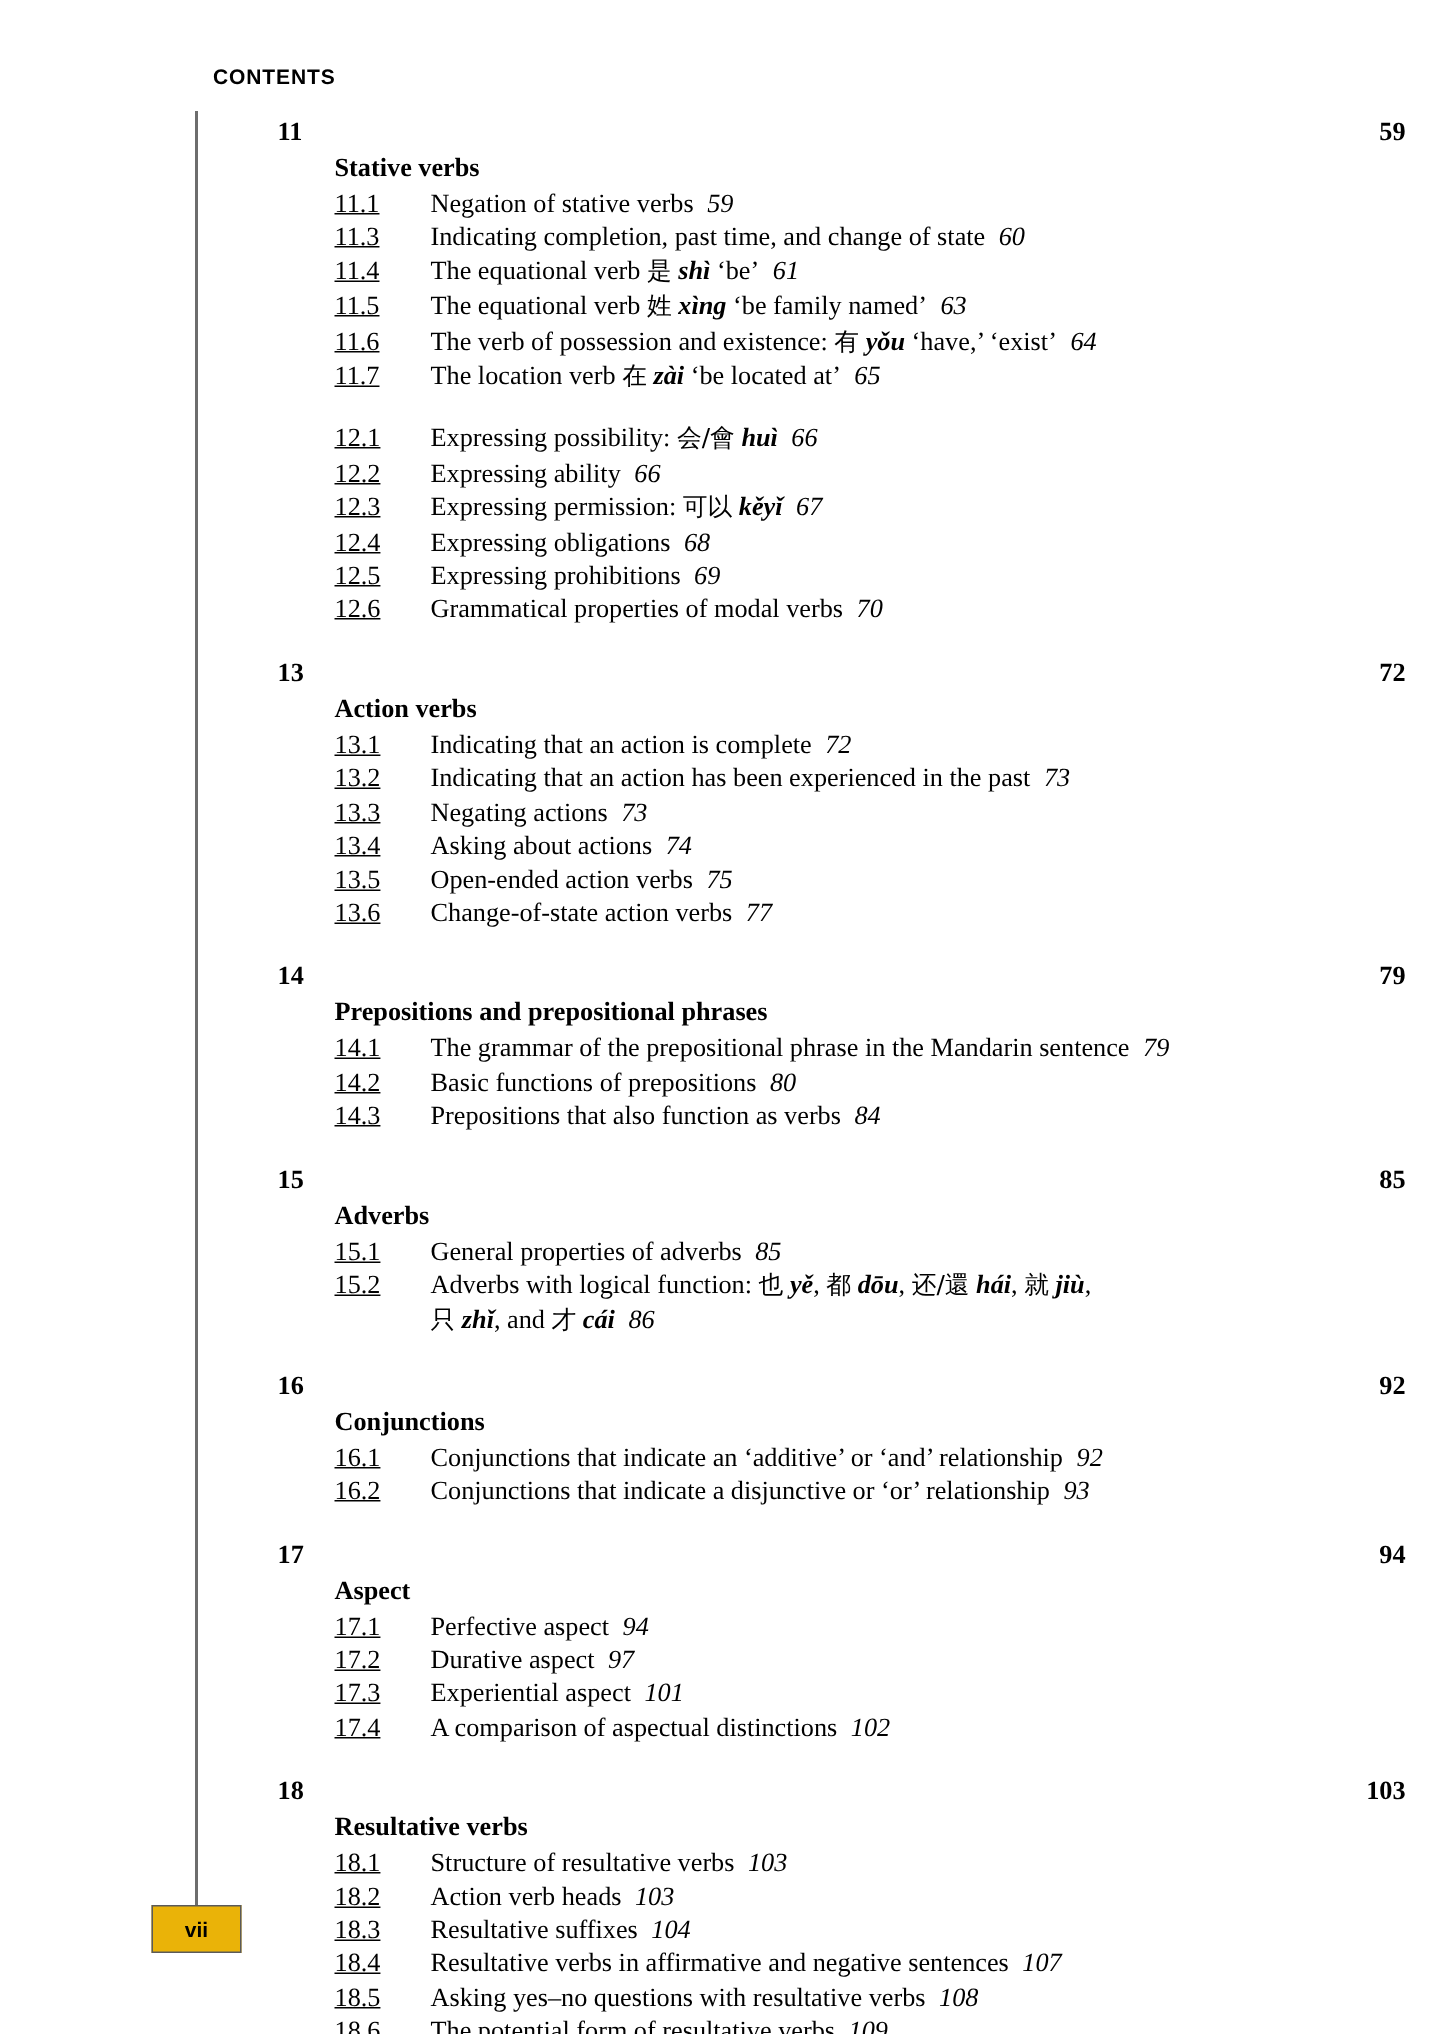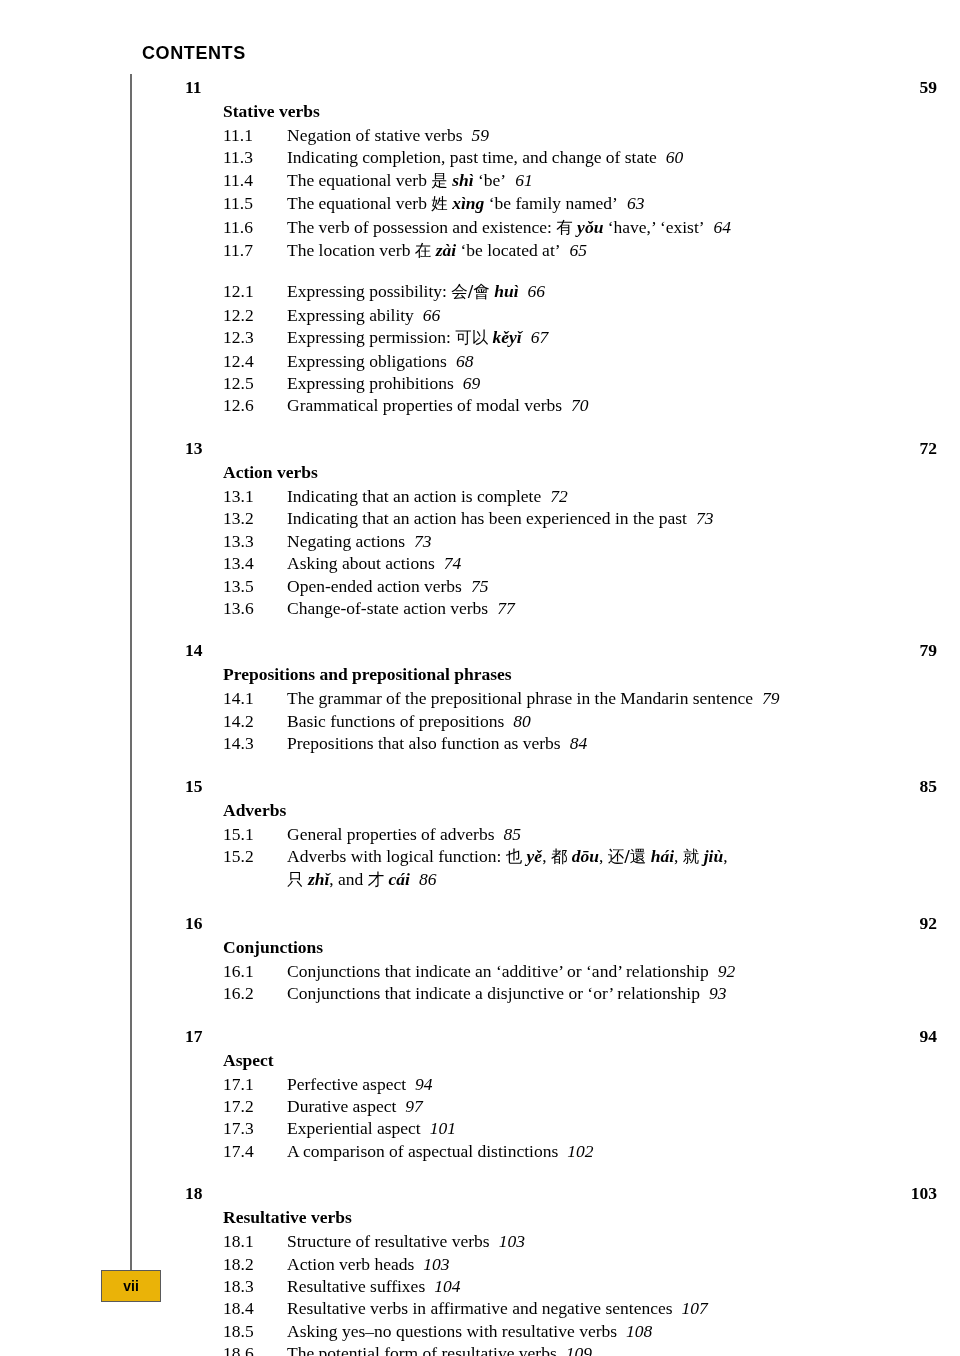--- a/index.html
+++ b/index.html
@@ -16,21 +16,21 @@
     overflow: hidden;
   }
 
   
   .page-header {
     position: absolute;
     left: 142px;
     top: 43px;
     font-family: "Liberation Sans", sans-serif;
     font-weight: bold;
-    font-size: 18px;
+    font-size: 14px;
     letter-spacing: 0.6px;
   }
 
   
   .margin-rule {
     position: absolute;
     left: 130px;
     top: 74px;
     width: 2px;
     height: 1196px;
@@ -104,20 +104,21 @@
     line-height: 22.4px;
     padding-left: 244px;
     padding-right: 60px;
     text-indent: 0;
   }
   .section-num {
     position: absolute;
     left: 180px;
     top: 0;
     width: 60px;
+    text-decoration: underline;
   }
   .section-title {
     display: inline;
   }
   .pg {
     font-style: italic;
     margin-left: 9px;
     white-space: nowrap;
   }
   .py {

